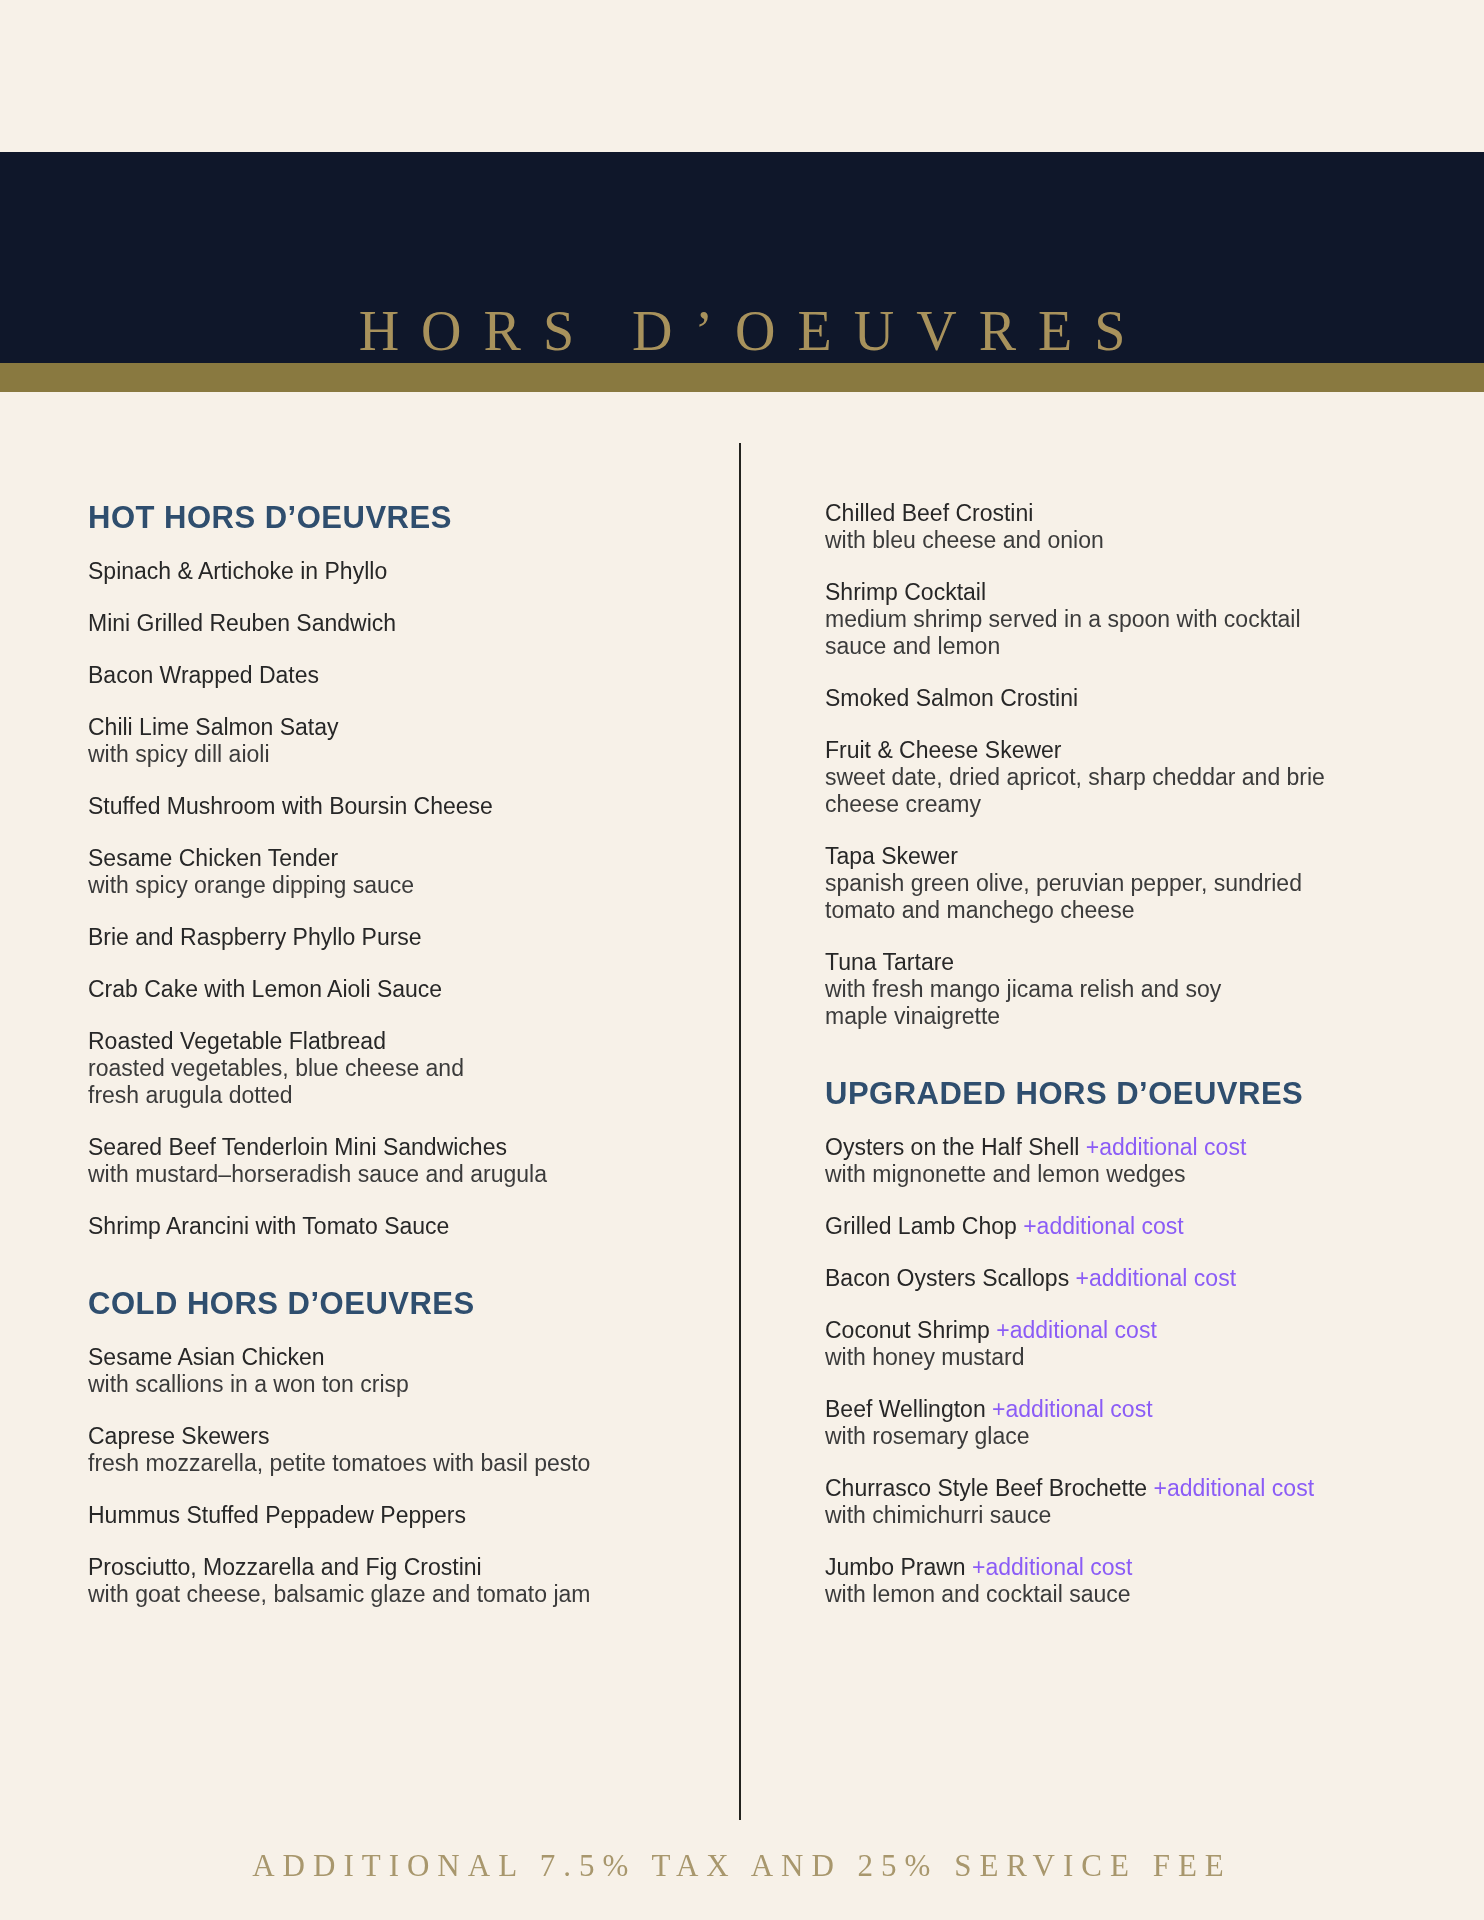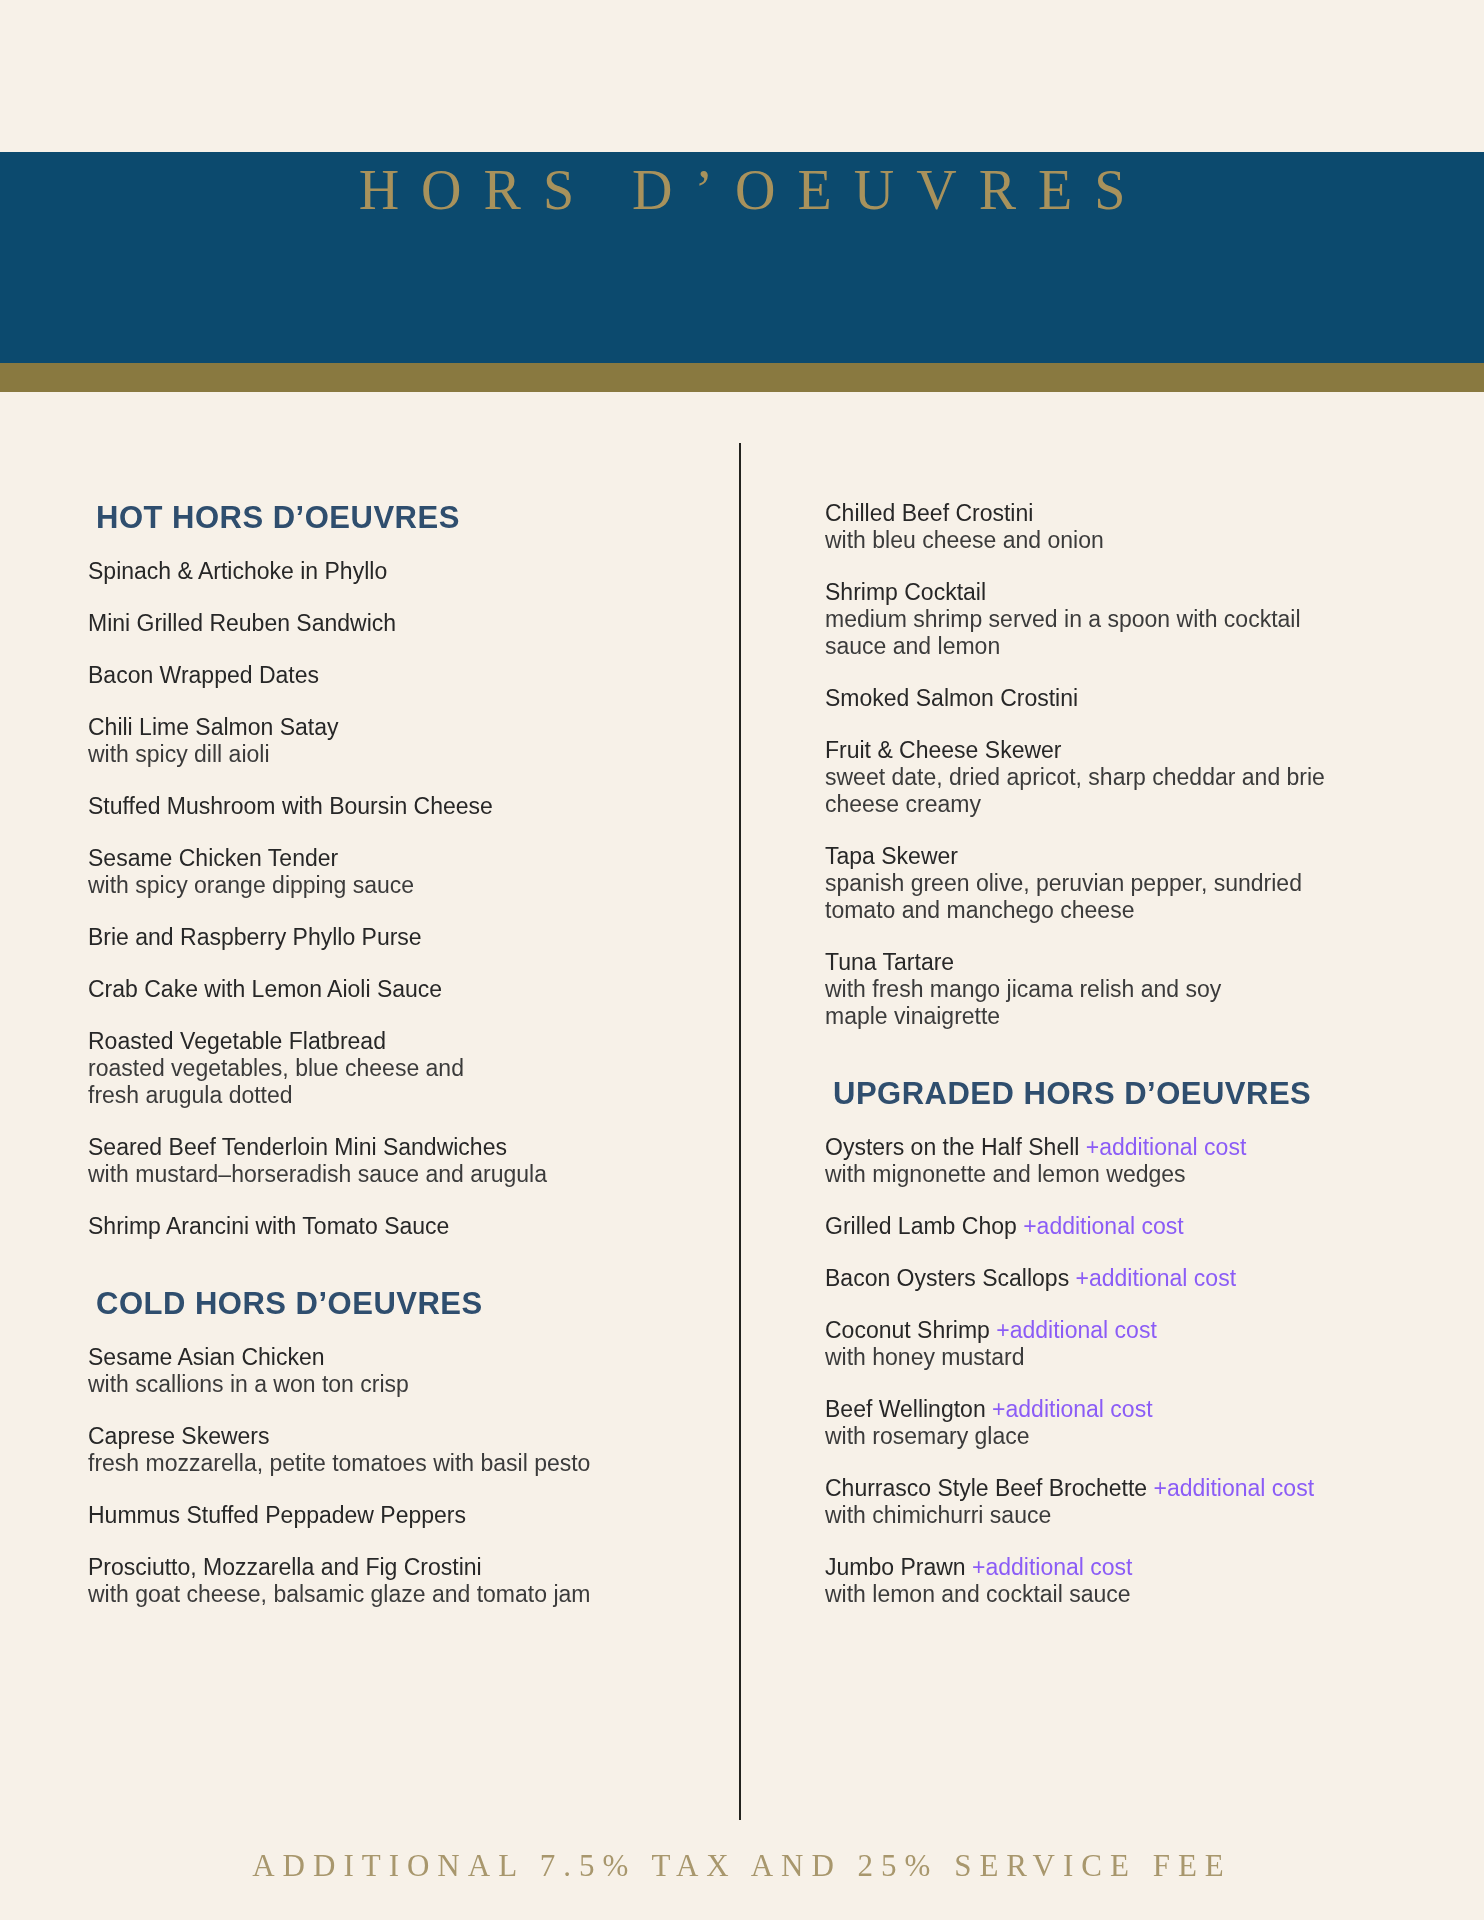--- a/index.html
+++ b/index.html
@@ -7,22 +7,22 @@
     width:1484px;height:1920px;
     background:#f7f1e8;
     font-family:"Liberation Sans", sans-serif;
     position:relative;
     -webkit-font-smoothing:antialiased;
   }
   .page{position:absolute;inset:0;width:1484px;height:1920px;overflow:hidden;}
 
   .header-band{
     position:absolute;left:0;top:152px;width:1484px;height:211px;
-    background:#0c4a6e;
-    display:flex;align-items:flex-start;justify-content:center;
+    background:#0f172a;
+    display:flex;align-items:flex-end;justify-content:center;
   }
   .header-title{
     font-family:"Liberation Serif", serif;
     font-size:56px;
     letter-spacing:22px;
     color:#a8925c;
     font-weight:400;
     white-space:nowrap;
     text-indent:22px; 
     margin-top:6px;
@@ -35,21 +35,21 @@
     position:absolute;left:739px;top:443px;width:2px;height:1377px;
     background:#23231f;
   }
 
   .col{position:absolute;top:500px;}
   .col-left{left:88px;width:630px;}
   .col-right{left:825px;width:545px;}
 
   .section + .section{margin-top:46px;}
   .section-heading{
-    margin:0 0 22px 8px;
+    margin:0 0 22px 0;
     font-size:31px;
     font-weight:bold;
     color:#2f4e6e;
     letter-spacing:0.5px;
   }
   .item{margin-bottom:25px;font-size:23px;line-height:27px;}
   .item-name{font-weight:normal;color:#272727;}
   .item-note{font-weight:normal;color:#8b5cf6;text-align:center;}
   .item-desc{font-weight:normal;color:#3b3b3b;white-space:pre-line;}
 

